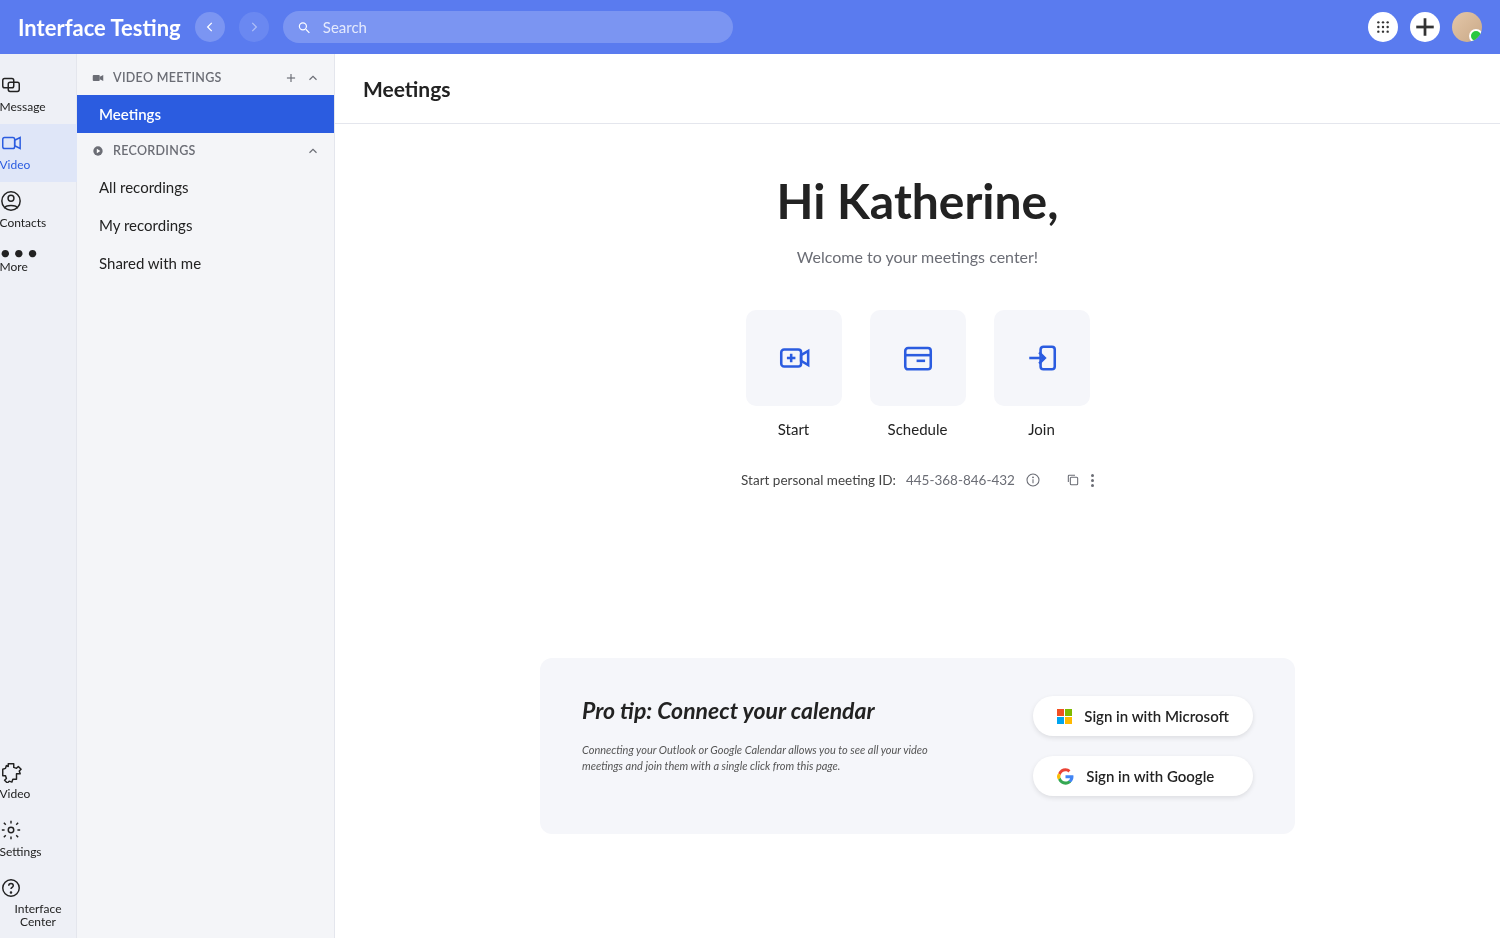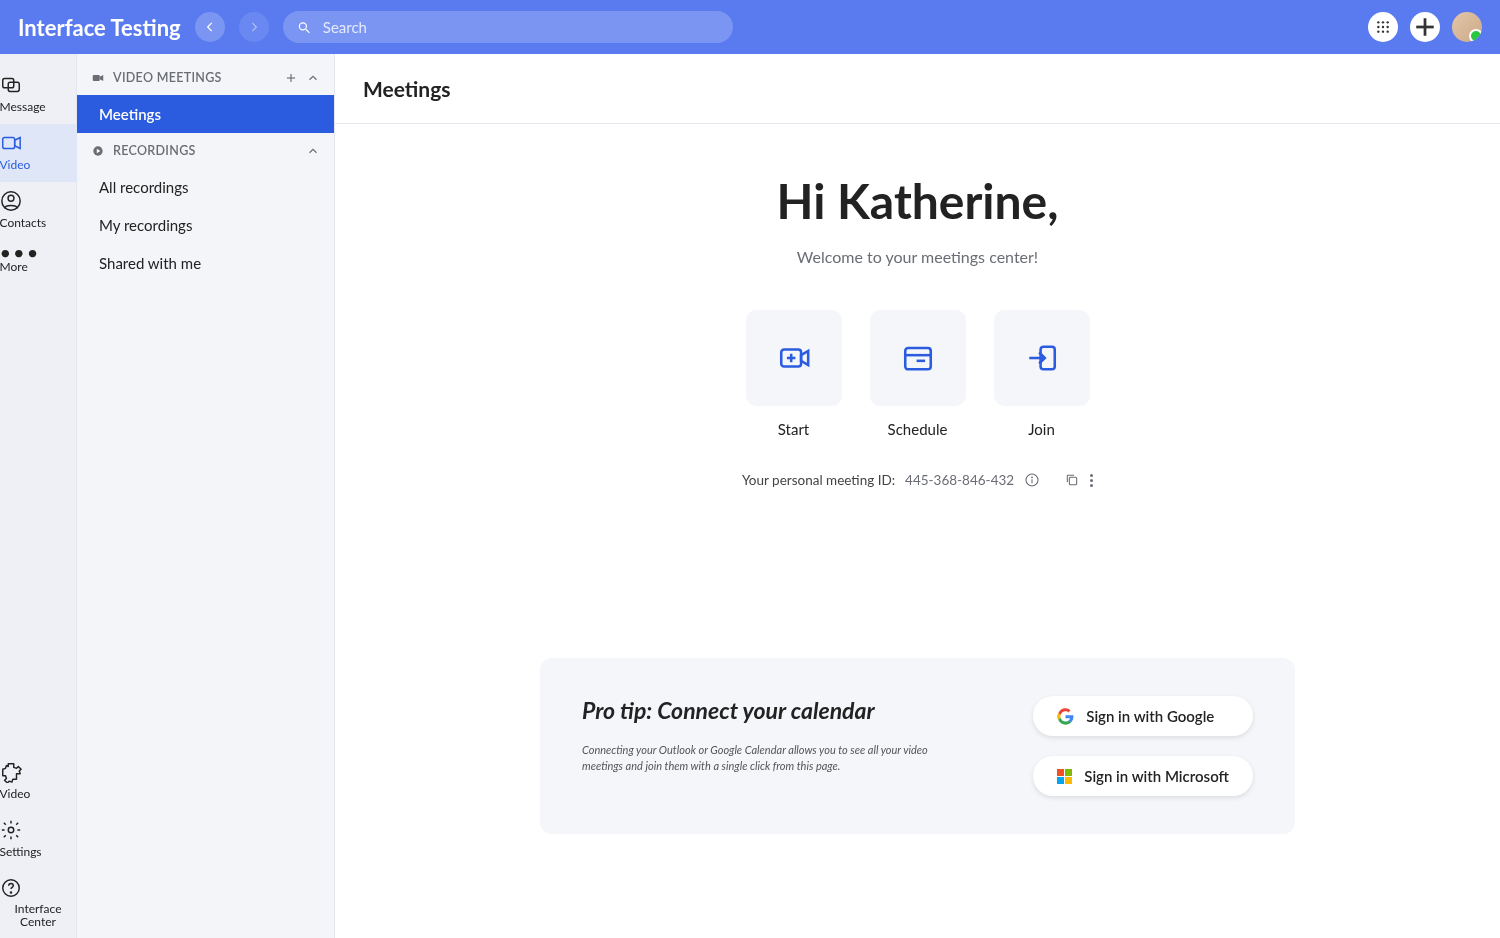--- a/index.html
+++ b/index.html
@@ -255,21 +255,21 @@
                 <rect x="11" y="4" width="10" height="16" rx="2"></rect>
                 <line x1="3" y1="12" x2="14" y2="12"></line>
                 <polyline points="10 8 14 12 10 16"></polyline>
               </svg>
           </div>
           <div class="tile-label">Join</div>
         </div>
       </div>
 
       <div class="meetid">
-        <span>Your personal meeting ID:</span>
+        <span>Start personal meeting ID:</span>
         <span class="val">445-368-846-432</span>
         <svg class="iconbtn" viewBox="0 0 24 24">
             <circle cx="12" cy="12" r="9"></circle>
             <line x1="12" y1="11" x2="12" y2="17"></line>
             <circle cx="12" cy="8" r=".6" fill="#6b6d75"></circle>
           </svg>
         <svg class="iconbtn" style="margin-left:14px" viewBox="0 0 24 24">
             <rect x="8" y="8" width="11" height="11" rx="1.5"></rect>
             <path d="M5 15V6a1 1 0 011-1h9"></path>
           </svg>
@@ -280,36 +280,36 @@
           </span>
       </div>
 
       <div class="card">
         <div class="card-left">
           <div class="card-title">Pro tip: Connect your calendar</div>
           <div class="card-body">Connecting your Outlook or Google Calendar allows you to see all your video meetings and join them with a single click from this page.</div>
         </div>
         <div class="card-right">
           <div class="signbtn">
+            <span class="ms-logo">
+                <span></span>
+                <span></span>
+                <span></span>
+                <span></span>
+              </span>
+            <span>Sign in with Microsoft</span>
+          </div>
+          <div class="signbtn">
             <svg class="g-logo" viewBox="0 0 48 48">
               <path fill="#EA4335" d="M24 9.5c3.9 0 6.6 1.7 8.1 3.1l5.9-5.9C34.4 3.1 29.7 1 24 1 14.8 1 6.9 6.6 3.3 14.7l6.9 5.4C11.9 14 17.4 9.5 24 9.5z"></path>
               <path fill="#4285F4" d="M46.5 24.5c0-1.6-.1-2.8-.4-4H24v8.1h12.7c-.5 3-2.3 5.6-5 7.3l6.7 5.2C43.7 37 46.5 31.3 46.5 24.5z"></path>
               <path fill="#FBBC05" d="M10.2 28.1c-.5-1.3-.7-2.7-.7-4.1s.3-2.8.7-4.1l-6.9-5.4C1.2 18 0 21.9 0 24s1.2 6 3.3 9.5l6.9-5.4z"></path>
               <path fill="#34A853" d="M24 47c6.5 0 11.9-2.1 15.9-5.8l-6.7-5.2c-2 1.4-4.8 2.3-9.2 2.3-6.6 0-12.1-4.5-13.8-10.6l-6.9 5.4C6.9 41.4 14.8 47 24 47z"></path>
             </svg>
             <span>Sign in with Google</span>
           </div>
-          <div class="signbtn">
-            <span class="ms-logo">
-                <span></span>
-                <span></span>
-                <span></span>
-                <span></span>
-              </span>
-            <span>Sign in with Microsoft</span>
-          </div>
         </div>
       </div>
 
     </div>
   </div>
 
 </div>
 
 </body></html>

